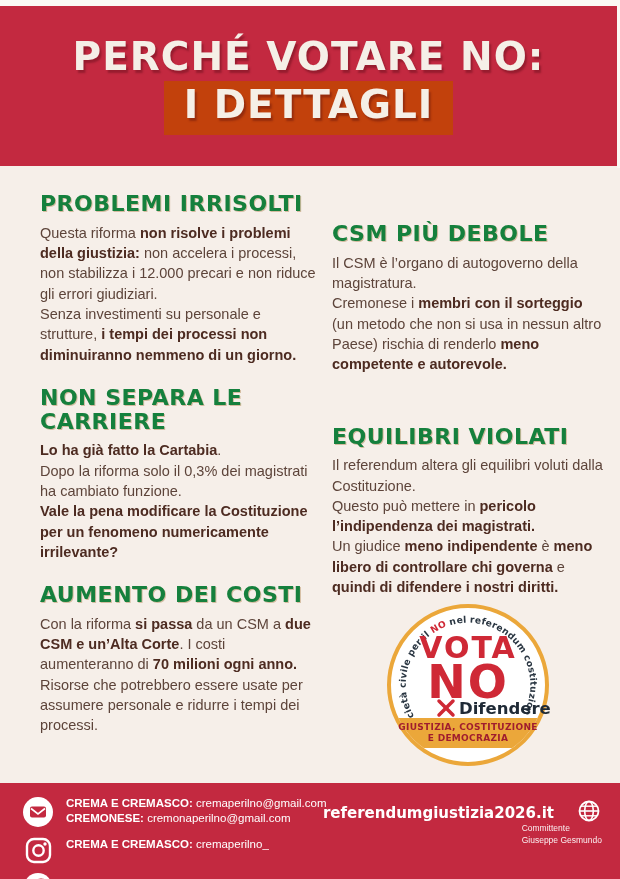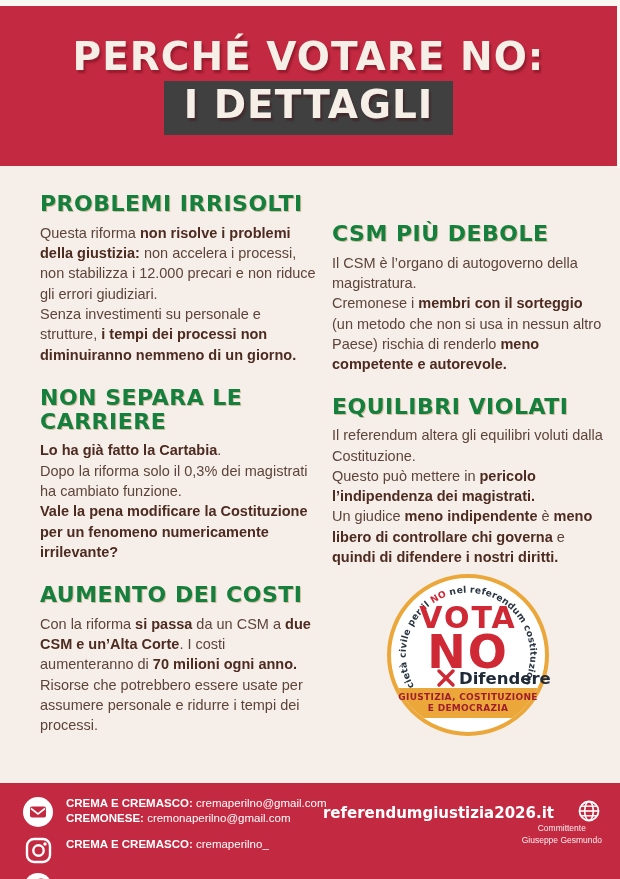--- a/index.html
+++ b/index.html
@@ -14,21 +14,21 @@
   
   .header {
     position:absolute; top:6px; left:0; width:617px; height:160px; background:#c32940;
     display:flex; flex-direction:column; align-items:center; justify-content:center;
   }
   .title1 {
     font-family:"DejaVu Sans", sans-serif; font-weight:bold; font-size:39px;
     color:#f5efe7; letter-spacing:1px; line-height:1.05;
     text-shadow:2px 3px 2px rgba(70,5,15,.35);
   }
-  .title2-box { margin-top:4px; background:#404040; padding:1px 20px 8px; }
+  .title2-box { margin-top:4px; background:#c2410c; padding:1px 20px 8px; }
   .title2-box span {
     font-family:"DejaVu Sans", sans-serif; font-weight:bold; font-size:39px;
     color:#f5efe7; letter-spacing:1px; text-shadow:2px 3px 2px rgba(70,5,15,.35);
   }
 
   
   .content { position:absolute; top:166px; left:0; right:0; bottom:134px; display:flex; z-index:2; }
   .col-left  { width:330px; padding:26px 12px 0 40px; }
   .col-right { flex:1; padding:56px 16px 0 2px; }
   h2.sec {
@@ -56,21 +56,21 @@
   }
   .frow { display:flex; align-items:flex-start; margin-bottom:9px; }
   .ficon { width:32px; display:flex; justify-content:center; margin-right:12px; flex:0 0 32px; }
   .ftext p { font-size:11.5px; line-height:1.32; color:#fff; max-width:300px; }
   .ftext .b { font-weight:bold; }
   .website {
     position:absolute; top:17px; right:20px; display:flex; align-items:center; gap:24px;
     font-family:"DejaVu Sans", sans-serif; font-weight:bold; font-size:15px; color:#fff;
   }
   .committente {
-    position:absolute; right:18px; bottom:32px; text-align:center;
+    position:absolute; right:18px; bottom:32px; text-align:left;
     font-size:8.5px; line-height:1.4; color:rgba(255,255,255,.92);
   }
 </style>
 </head>
 <body>
 
 <div class="page">
   <div class="top-strip"></div>
   <div class="right-strip"></div>
 
@@ -98,21 +98,21 @@
       </section>
 
       <section class="sec-block">
         <h2 class="sec">AUMENTO DEI COSTI</h2>
         <p class="body"><span>Con la riforma </span><span class="b">si passa</span><span> da un CSM a </span><span class="b">due CSM e un’Alta Corte</span><span>. I costi aumenteranno di </span><span class="b">70 milioni ogni anno.</span><span> Risorse che potrebbero essere usate per assumere personale e ridurre i tempi dei processi.</span></p>
       </section>
 
     </div>
     <div class="col-right">
 
-      <section class="sec-block" style="margin-bottom:20px;">
+      <section class="sec-block" style="margin-bottom:50px;">
         <h2 class="sec">CSM PIÙ DEBOLE</h2>
         <p class="body"><span>Il CSM è l’organo di autogoverno della magistratura.</span></p>
         <p class="body"><span>Cremonese i </span><span class="b">membri con il sorteggio</span><span> (un metodo che non si usa in nessun altro Paese) rischia di renderlo </span><span class="b">meno competente e autorevole.</span></p>
       </section>
 
       <section class="sec-block" style="margin-bottom:8px;">
         <h2 class="sec">EQUILIBRI VIOLATI</h2>
         <p class="body"><span>Il referendum altera gli equilibri voluti dalla Costituzione.</span></p>
         <p class="body"><span>Questo può mettere in </span><span class="b">pericolo l’indipendenza dei magistrati.</span></p>
         <p class="body"><span>Un giudice </span><span class="b">meno indipendente</span><span> è </span><span class="b">meno libero di controllare chi governa</span><span> e </span><span class="b">quindi di difendere i nostri diritti.</span></p>

